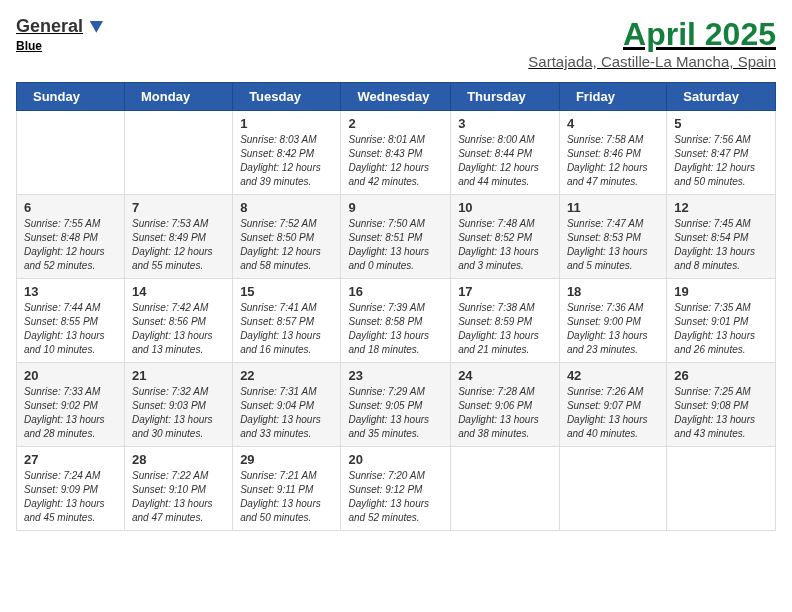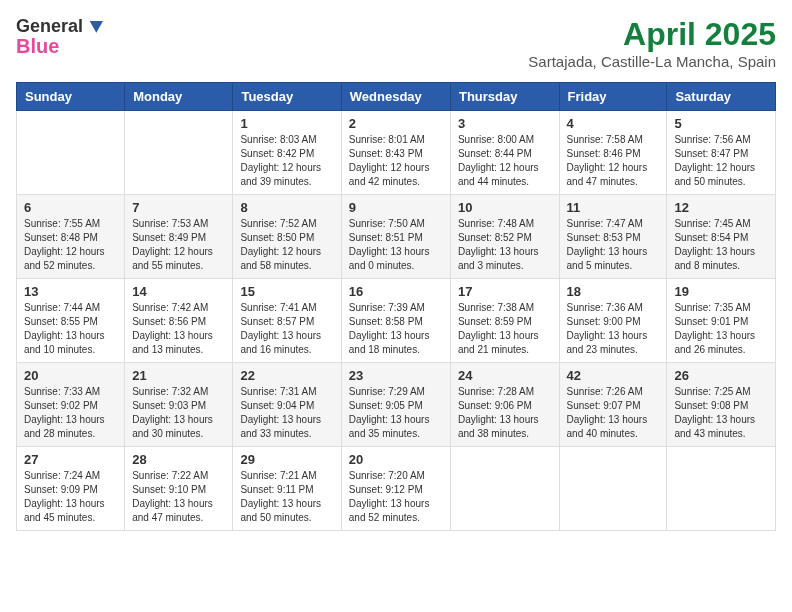--- a/index.html
+++ b/index.html
@@ -8,36 +8,37 @@
       background: #fff;
       width: 792px;
       min-height: 612px;
       padding: 16px;
     }
     .header {
       display: flex;
       justify-content: space-between;
       align-items: flex-start;
       margin-bottom: 12px;
+      text-decoration: underline;
     }
     .logo {
       display: flex;
       align-items: center;
       gap: 4px;
     }
     .logo-text-general {
       font-size: 18px;
       font-weight: bold;
       color: #333;
       line-height: 1;
     }
     .logo-text-blue {
-      font-size: 20px;
-      font-weight: bold;
-      color: #ec4899;
+      font-size: 12px;
+      font-weight: bold;
+      color: #000000;
       line-height: 1;
     }
     .logo-icon {
       width: 20px;
       height: 20px;
     }
     .title-section {
       text-align: right;
     }
     .month-title {
@@ -51,21 +52,21 @@
     }
     .calendar {
       width: 100%;
       border-collapse: collapse;
       border: 1px solid #ccc;
     }
     .calendar th {
       background-color: #2a5caa;
       color: #fff;
       text-align: left;
-      padding: 6px 8px;
+      padding: 6px 16px;
       font-size: 13px;
       border: 1px solid #1e4a8a;
     }
     .calendar td {
       vertical-align: top;
       padding: 5px 7px;
       border: 1px solid #ddd;
       width: 110px;
       min-height: 80px;
       font-size: 10.5px;
@@ -78,20 +79,21 @@
     .day-number {
       font-size: 13px;
       font-weight: bold;
       display: block;
       margin-bottom: 2px;
     }
     .day-info {
       font-size: 10px;
       line-height: 1.4;
       color: #333;
+      font-style: italic;
     }
     .empty-cell {
       background: #f9f9f9;
     }
   </style>
 </head>
 <body>
 
 <div class="header">
   <div class="logo">

